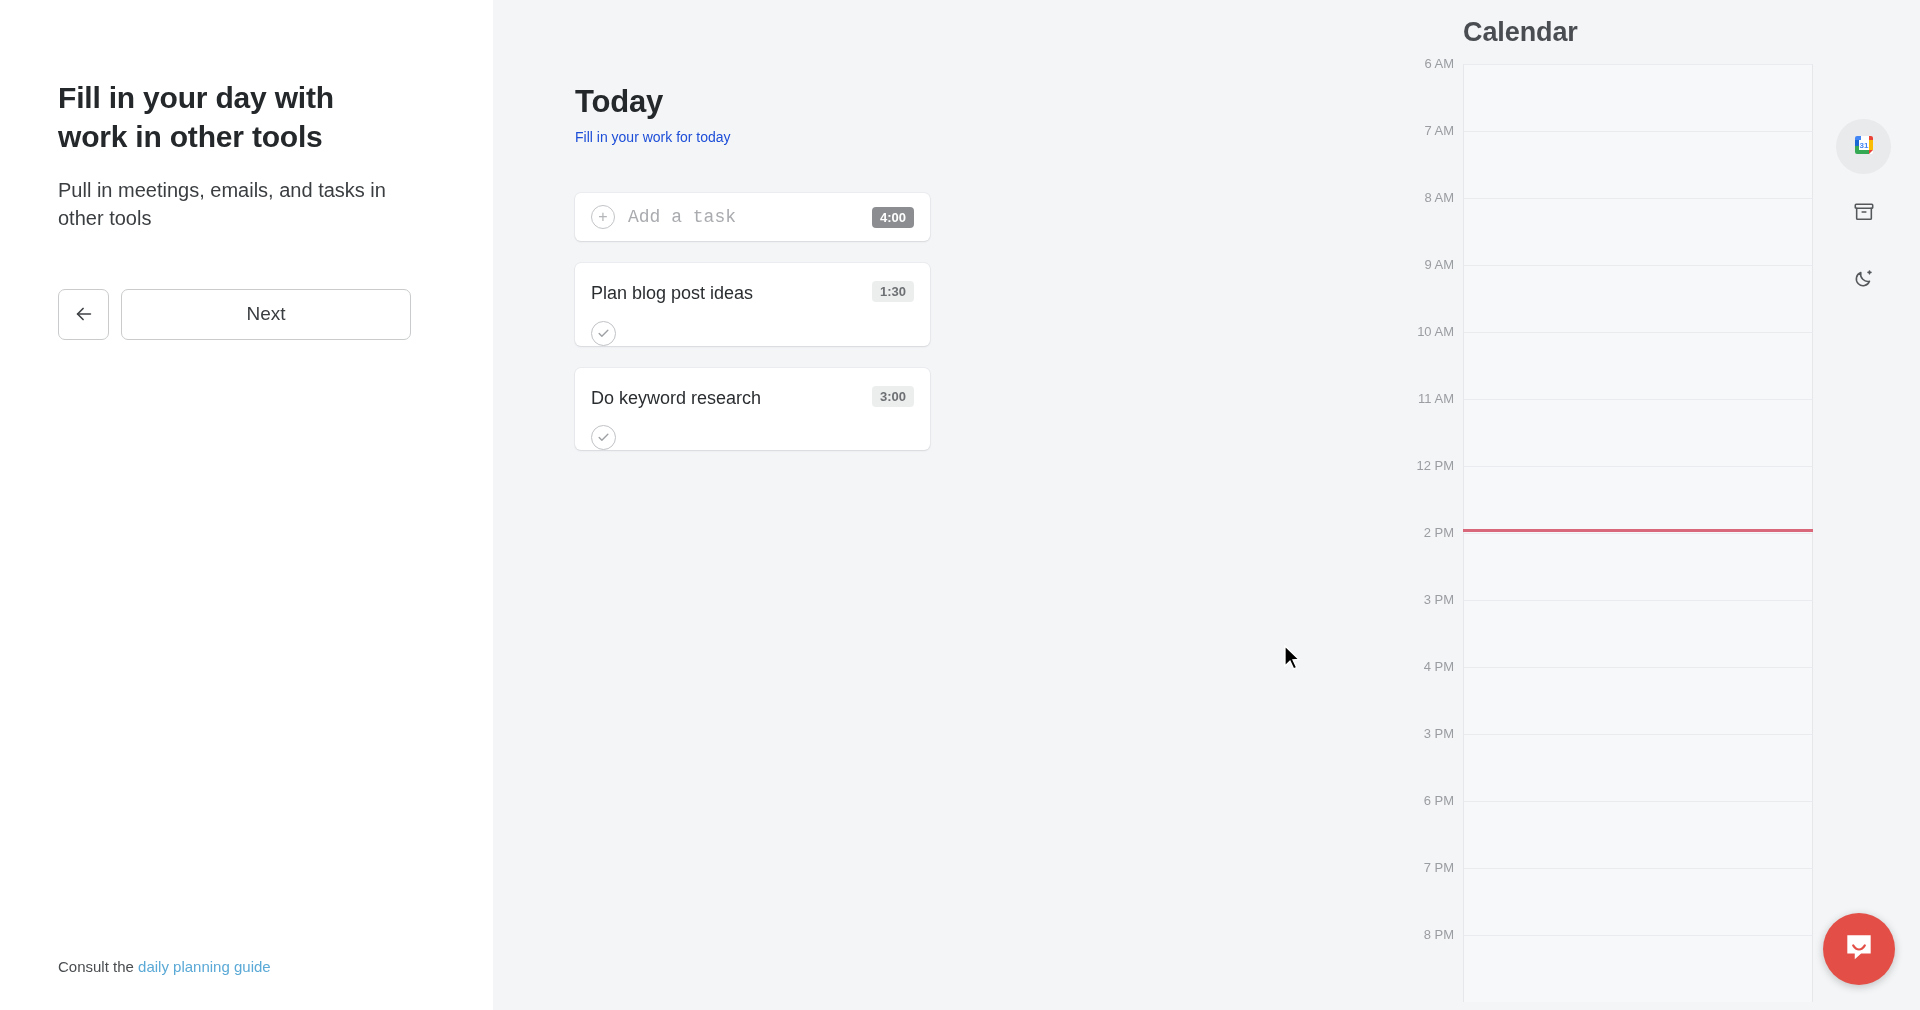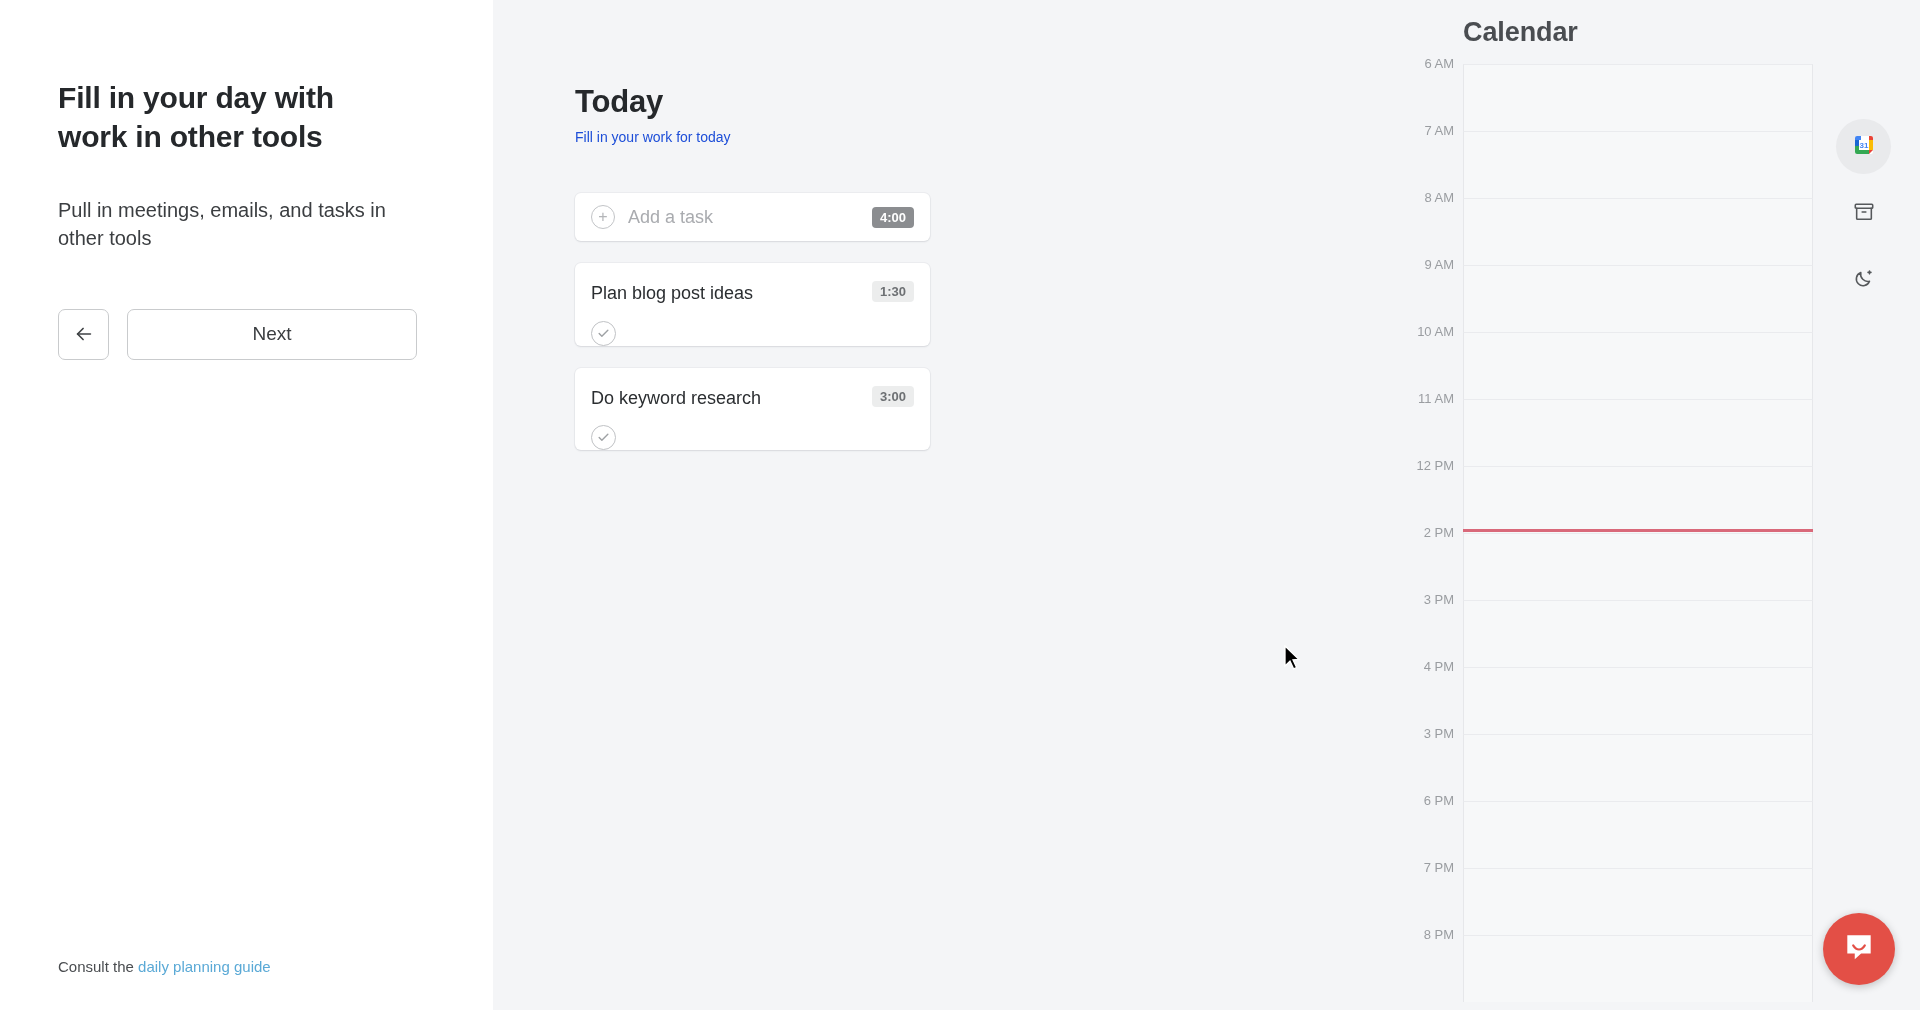--- a/index.html
+++ b/index.html
@@ -20,25 +20,25 @@
     flex: 0 0 493px;
     z-index: 5;
   }
   .left-inner { position: absolute; left: 58px; top: 78px; width: 380px; }
   .headline {
     font-size: 30px; font-weight: 700; color: #25282b;
     line-height: 1.30; letter-spacing: -0.2px;
     width: 330px;
   }
   .subhead {
-    margin-top: 40px;
+    margin-top: 20px;
     font-size: 20px; font-weight: 400; color: #3b3e41;
     line-height: 1.42; width: 340px;
   }
-  .btn-row { margin-top: 56px; display: flex; align-items: center; gap: 18px; }
+  .btn-row { margin-top: 56px; display: flex; align-items: center; gap: 12px; }
   .btn-back {
     width: 51px; height: 51px;
     border: 1px solid #c9cbcd; border-radius: 7px;
     background: #fff; display: flex; align-items: center; justify-content: center;
     cursor: pointer;
   }
   .btn-back svg { display: block; }
   .btn-next {
     width: 290px; height: 51px;
     border: 1px solid #c9cbcd; border-radius: 7px;
@@ -81,21 +81,21 @@
   .add-task {
     margin-top: 48px; height: 48px;
     display: flex; align-items: center; cursor: pointer;
   }
   .plus-circle {
     width: 24px; height: 24px; border-radius: 50%;
     border: 1px solid #c2c4c7; color: #b3b5b8;
     display: flex; align-items: center; justify-content: center;
     font-size: 16px; line-height: 1; flex: 0 0 auto;
   }
-  .add-task-label { margin-left: 13px; font-size: 18px; color: #a9abaf; }
+  .add-task-label { margin-left: 13px; font-size: 18px; color: #a9abaf; font-family: Liberation Mono, monospace; }
   .badge {
     margin-left: auto;
     font-size: 13px; font-weight: 600;
     border-radius: 4px; padding: 4px 8px; line-height: 1;
   }
   .badge-dark { background: #8b8d90; color: #ffffff; }
   .badge-light { background: #eceded; color: #6d7073; }
   .task-item { margin-top: 22px; padding-top: 18px; cursor: pointer; }
   .task-row { display: flex; align-items: flex-start; }
   .task-name { font-size: 18px; color: #2b2e31; line-height: 1.2; padding-top: 2px; }

